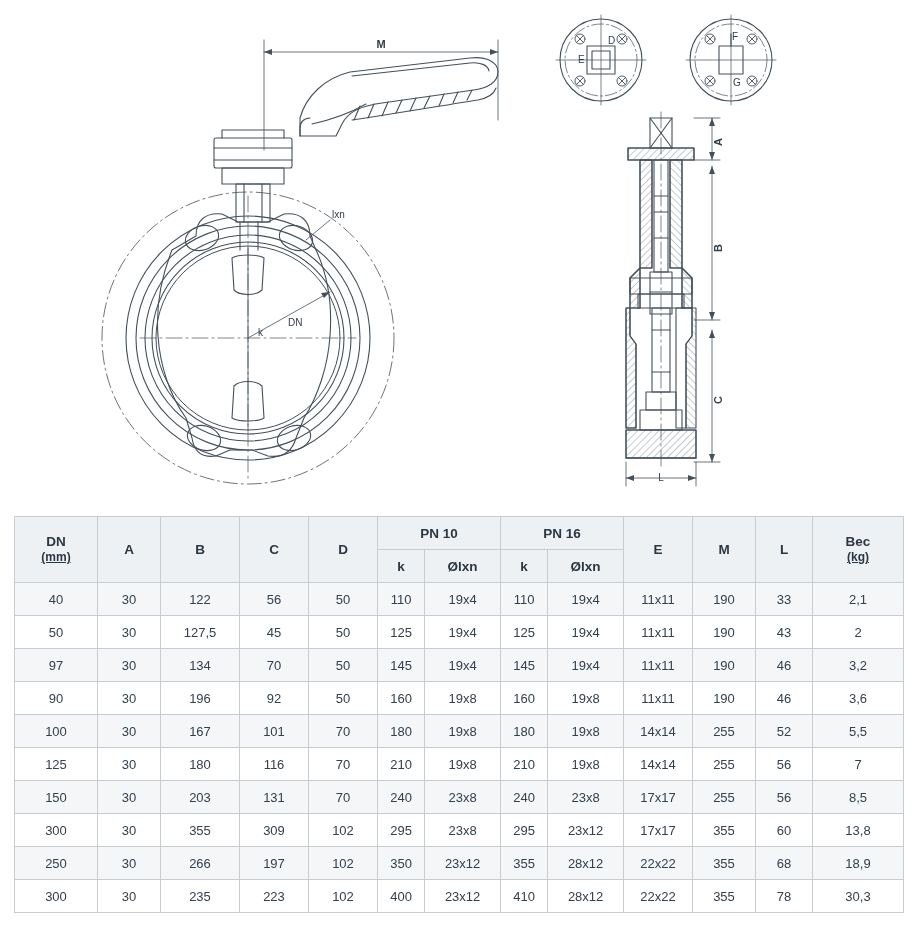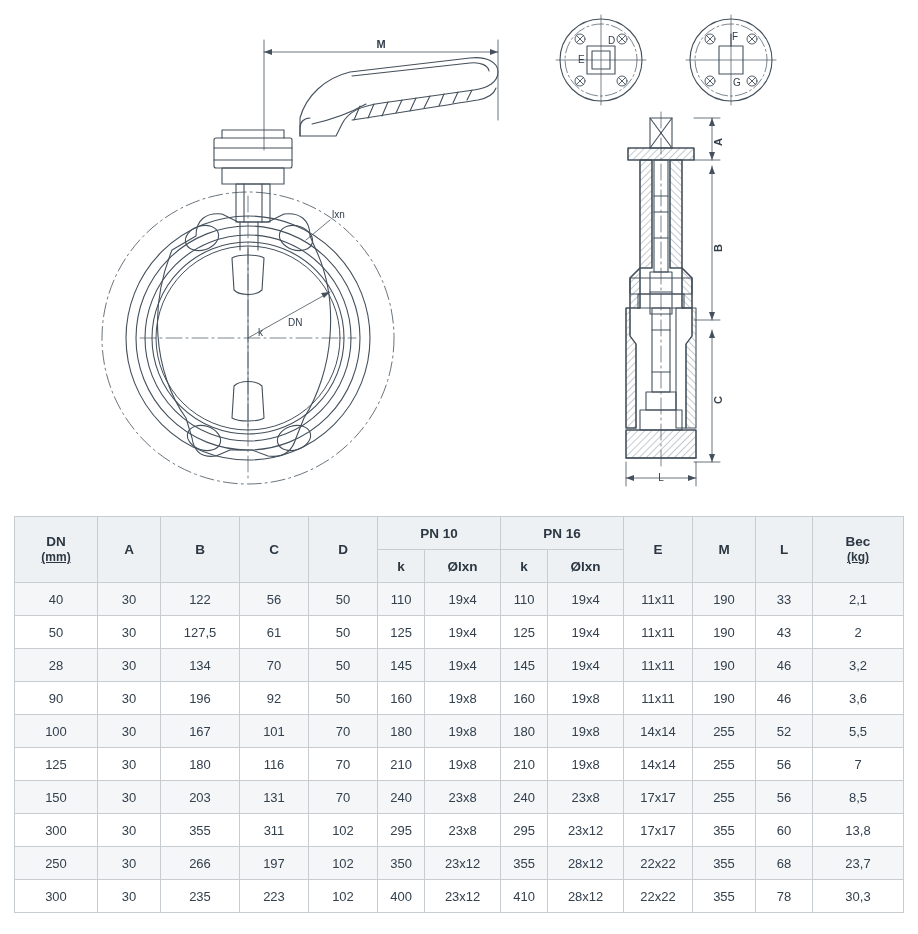--- a/index.html
+++ b/index.html
@@ -391,33 +391,33 @@
           <td>19x4</td>
           <td>11x11</td>
           <td>190</td>
           <td>33</td>
           <td>2,1</td>
         </tr>
         <tr>
           <td>50</td>
           <td>30</td>
           <td>127,5</td>
-          <td>61</td>
+          <td>45</td>
           <td>50</td>
           <td>125</td>
           <td>19x4</td>
           <td>125</td>
           <td>19x4</td>
           <td>11x11</td>
           <td>190</td>
           <td>43</td>
           <td>2</td>
         </tr>
         <tr>
-          <td>28</td>
+          <td>97</td>
           <td>30</td>
           <td>134</td>
           <td>70</td>
           <td>50</td>
           <td>145</td>
           <td>19x4</td>
           <td>145</td>
           <td>19x4</td>
           <td>11x11</td>
           <td>190</td>
@@ -481,21 +481,21 @@
           <td>23x8</td>
           <td>17x17</td>
           <td>255</td>
           <td>56</td>
           <td>8,5</td>
         </tr>
         <tr>
           <td>300</td>
           <td>30</td>
           <td>355</td>
-          <td>311</td>
+          <td>309</td>
           <td>102</td>
           <td>295</td>
           <td>23x8</td>
           <td>295</td>
           <td>23x12</td>
           <td>17x17</td>
           <td>355</td>
           <td>60</td>
           <td>13,8</td>
         </tr>
@@ -505,21 +505,21 @@
           <td>266</td>
           <td>197</td>
           <td>102</td>
           <td>350</td>
           <td>23x12</td>
           <td>355</td>
           <td>28x12</td>
           <td>22x22</td>
           <td>355</td>
           <td>68</td>
-          <td>23,7</td>
+          <td>18,9</td>
         </tr>
         <tr>
           <td>300</td>
           <td>30</td>
           <td>235</td>
           <td>223</td>
           <td>102</td>
           <td>400</td>
           <td>23x12</td>
           <td>410</td>

